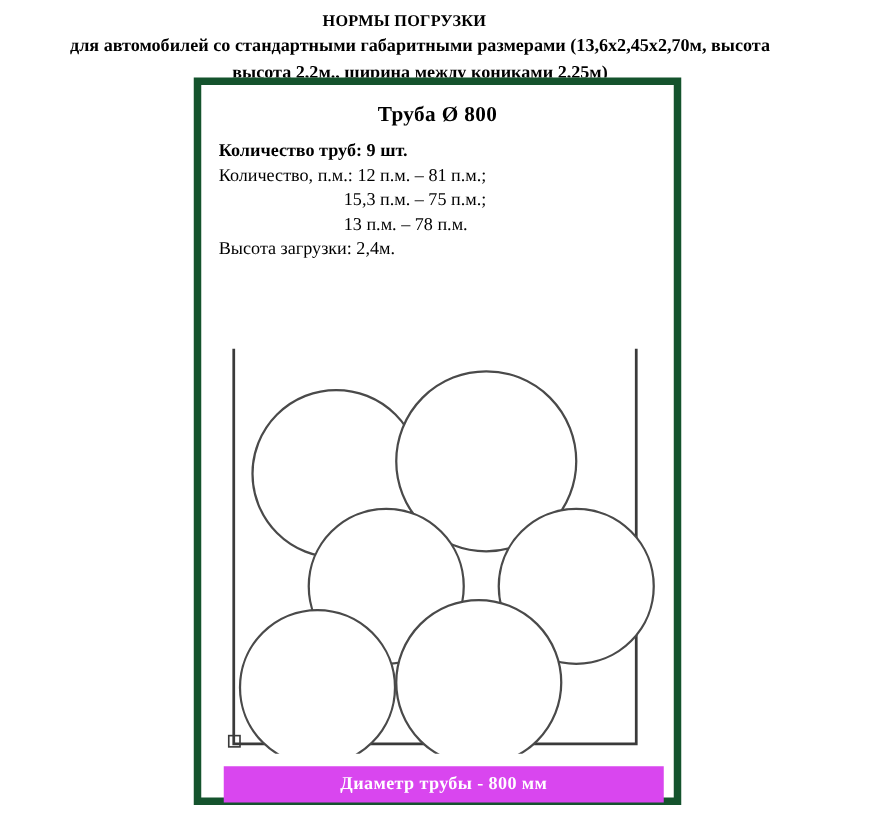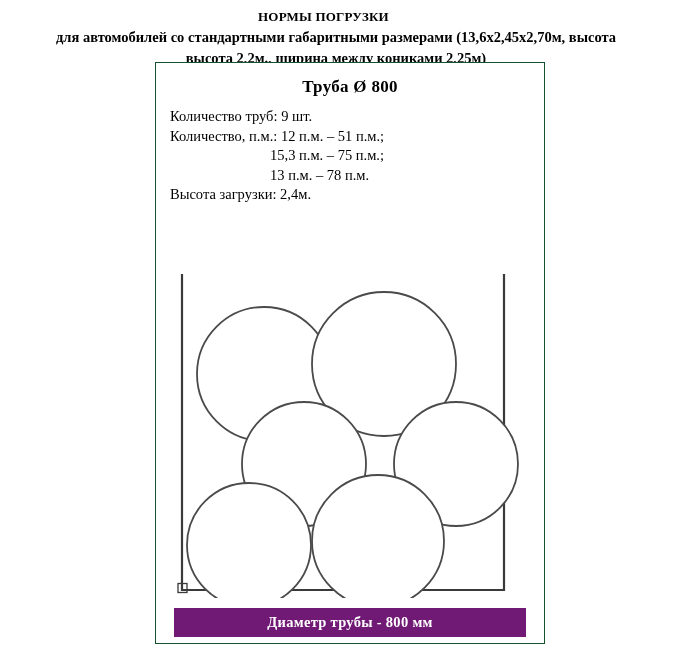--- a/index.html
+++ b/index.html
@@ -39,21 +39,21 @@
     display: block;
   }
 
   
   .panel {
     position: absolute;
     left: 155px;
     top: 62px;
     width: 390px;
     height: 582px;
-    border: 1px solid #14532d;
+    border: 6px solid #14532d;
     background: #ffffff;
     box-sizing: border-box;
   }
 
   .panel-title {
     text-align: center;
     font-size: 17px;
     font-weight: bold;
     margin-top: 14px;
     letter-spacing: 0.3px;
@@ -62,21 +62,21 @@
   .specs {
     margin-top: 10px;
     padding-left: 14px;
     font-size: 14.5px;
     line-height: 19.5px;
   }
   .spec-row {
     white-space: nowrap;
   }
   .spec-row .lbl {
-    font-weight: normal;
+    font-weight: bold;
   }
   .spec-cont {
     padding-left: 100px;
     white-space: nowrap;
   }
 
   
   .drawing {
     position: absolute;
     left: 0;
@@ -88,21 +88,21 @@
     display: block;
   }
 
   
   .caption-bar {
     position: absolute;
     left: 18px;
     top: 545px;
     width: 352px;
     height: 29px;
-    background: #701a75;
+    background: #d946ef;
     color: #ffffff;
     display: flex;
     align-items: center;
     justify-content: center;
     font-family: Liberation Serif, serif;
   }
   .caption-bar span {
     font-size: 14.5px;
     font-weight: bold;
     letter-spacing: 0.3px;
@@ -123,21 +123,21 @@
 
   <div class="panel-title">Труба Ø 800</div>
 
   <div class="specs">
     <div class="spec-row">
       <span class="lbl">Количество труб:</span>
       <span class="lbl">9 шт.</span>
     </div>
     <div class="spec-row">
       <span>Количество, п.м.:</span>
-      <span>12 п.м. – 51 п.м.;</span>
+      <span>12 п.м. – 81 п.м.;</span>
     </div>
     <div class="spec-cont">15,3 п.м. – 75 п.м.;</div>
     <div class="spec-cont">13 п.м. – 78 п.м.</div>
     <div class="spec-row">
       <span>Высота загрузки:</span>
       <span>2,4м.</span>
     </div>
   </div>
 
   <div class="drawing">

